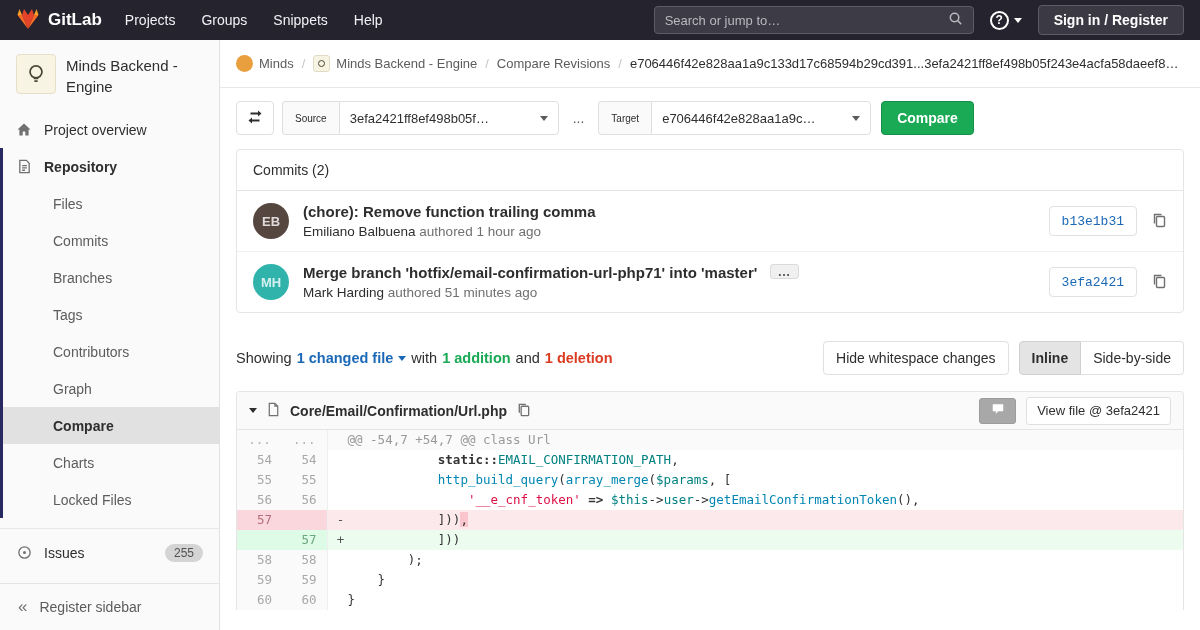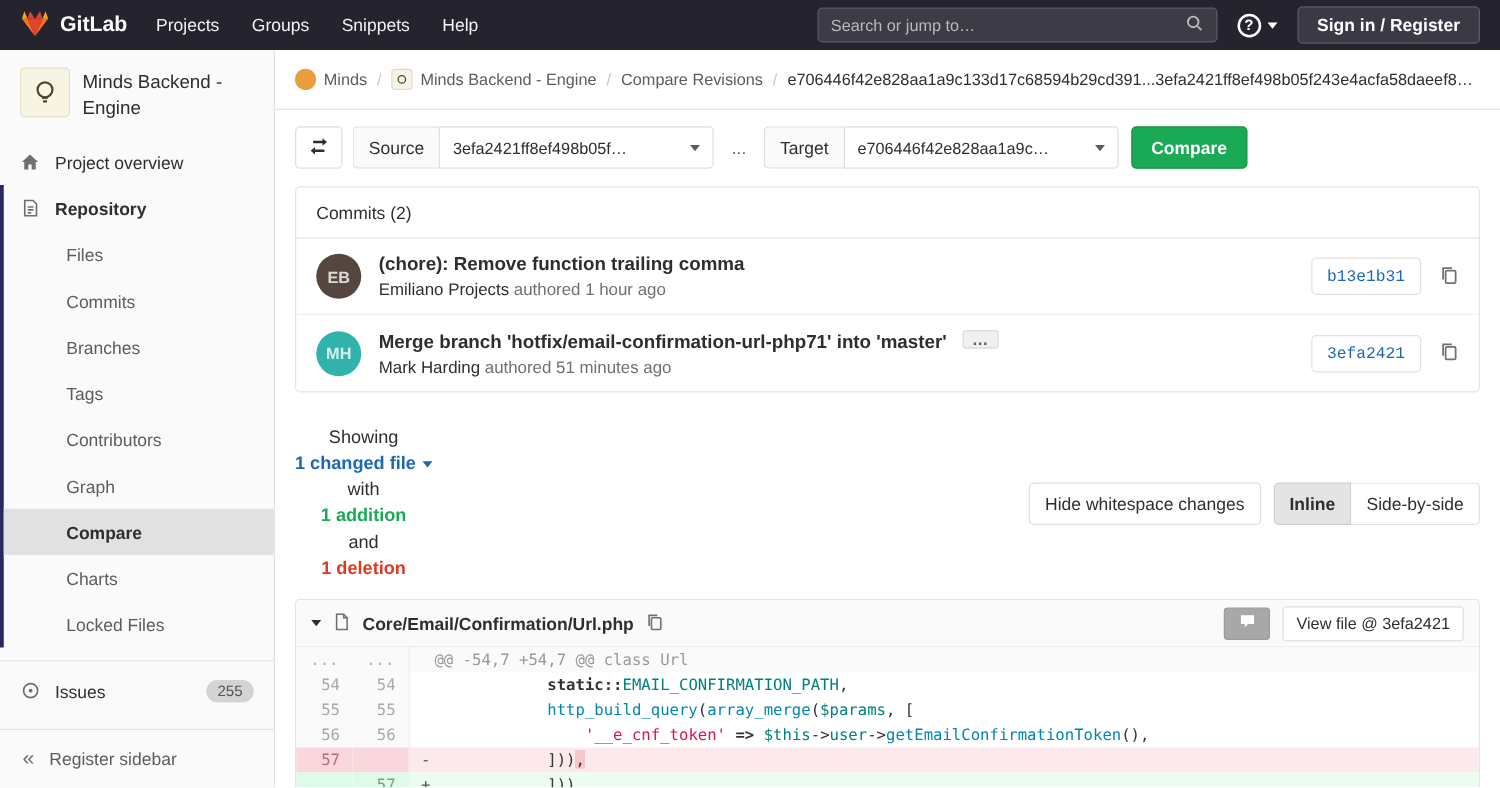--- a/index.html
+++ b/index.html
@@ -58,21 +58,21 @@
   .g-avatar { width:17px; height:17px; border-radius:50%; background:#e99f3e; display:inline-block; }
   .p-avatar { width:17px; height:17px; border-radius:3px; background:#f8f4e3; border:1px solid #e0dcc8; display:inline-flex;
               align-items:center; justify-content:center; }
   .p-avatar i { width:7px; height:7px; border:1.5px solid #4a4636; border-radius:50%; display:block; }
 
   .compare-form { display:flex; align-items:center; padding:13px 16px 14px; }
   .swap-btn { width:38px; height:34px; background:#fff; border:1px solid #dfdfdf; border-radius:4px;
               display:flex; align-items:center; justify-content:center; margin-right:8px; }
   .input-group { display:flex; height:34px; }
   .addon { background:#fafafa; border:1px solid #dfdfdf; border-right:0; border-radius:4px 0 0 4px; padding:0 12px;
-           display:flex; align-items:center; font-size:14px; color:#2e2e2e; }
+           display:flex; align-items:center; font-size:10px; color:#2e2e2e; }
   .dropdown { width:220px; background:#fff; border:1px solid #dfdfdf; border-radius:0 4px 4px 0; display:flex;
               align-items:center; justify-content:space-between; padding:0 10px; font-size:13px; color:#2e2e2e; gap:8px; }
   .dropdown .val { overflow:hidden; text-overflow:ellipsis; white-space:nowrap; }
   .dropdown .caret-down { color:#5c5c5c; flex:none; }
   .dots { color:#5c5c5c; margin:0 14px; font-size:14px; }
   .compare-btn { height:34px; margin-left:10px; background:#1aaa55; border:1px solid #168f48; color:#fff;
                  font-size:14px; font-weight:bold; border-radius:4px; padding:0 15px; }
 
   .commits-panel { margin:0 16px 28px; border:1px solid #e5e5e5; border-radius:4px; }
   .panel-head { padding:12px 16px; border-bottom:1px solid #e5e5e5; font-size:14px; color:#2e2e2e; }
@@ -87,21 +87,21 @@
   .commit-meta { margin-top:4px; font-size:13.5px; color:#707070; }
   .commit-meta .author { color:#2e2e2e; }
   .ellipsis-btn { display:inline-block; padding:0 7px; border:1px solid #dbdbdb; background:#f0f0f0; border-radius:3px;
                   color:#5c5c5c; margin-left:8px; font-size:13px; line-height:13px; vertical-align:2px; }
   .commit-right { display:flex; align-items:center; gap:14px; flex:none; }
   .sha-btn { height:30px; border:1px solid #e1e1e1; border-radius:4px; background:#fff; padding:0 12px;
              font-family:"Liberation Mono","DejaVu Sans Mono",monospace; font-size:13px; color:#1b69b6; }
   .icon-btn { background:none; border:none; display:flex; align-items:center; }
 
   .summary-row { display:flex; align-items:center; justify-content:space-between; padding:0 16px; margin:14px 0 16px; }
-  .summary-left { font-size:14.5px; color:#2e2e2e; display:flex; align-items:center; gap:5px;flex-direction:column; }
+  .summary-left { font-size:14.5px; color:#2e2e2e; display:flex; align-items:center; gap:5px; }
   .changed-link { color:#1b69b6; font-weight:bold; display:inline-flex; align-items:center; gap:5px; }
   .add-count { color:#1aaa55; font-weight:bold; }
   .del-count { color:#db3b21; font-weight:bold; }
   .summary-right { display:flex; align-items:center; }
   .ws-btn { height:34px; padding:0 12px; border:1px solid #e0e0e0; background:#fff; border-radius:4px; font-size:14px; color:#2e2e2e; }
   .btn-group { display:flex; margin-left:10px; }
   .seg { height:34px; padding:0 12px; border:1px solid #e0e0e0; background:#fff; font-size:14px; color:#2e2e2e; }
   .seg.active { background:#e4e4e4; border-color:#cfcfcf; }
   .seg:first-child { border-radius:4px 0 0 4px;font-weight:bold; }
   .seg:last-child { border-radius:0 4px 4px 0; border-left:0; }
@@ -306,21 +306,21 @@
   </div>
 
   <section class="commits-panel">
     <div class="panel-head">Commits (2)</div>
 
     <div class="commit">
       <span class="commit-avatar av-1">EB</span>
       <div class="commit-main">
         <div class="commit-title">(chore): Remove function trailing comma</div>
         <div class="commit-meta">
-          <a class="author">Emiliano Projects</a>
+          <a class="author">Emiliano Balbuena</a>
           <span>authored 1 hour ago</span>
         </div>
       </div>
       <div class="commit-right">
         <button class="sha-btn">b13e1b31</button>
         <button class="icon-btn">
           <span>
             <svg width="16" height="16" viewBox="0 0 16 16" fill="none" stroke="#707070" stroke-width="1.4">
                 <rect x="5.5" y="4.5" width="8" height="10" rx="1"></rect>
                 <path d="M10.5 2.5H3.5v9"></path>

